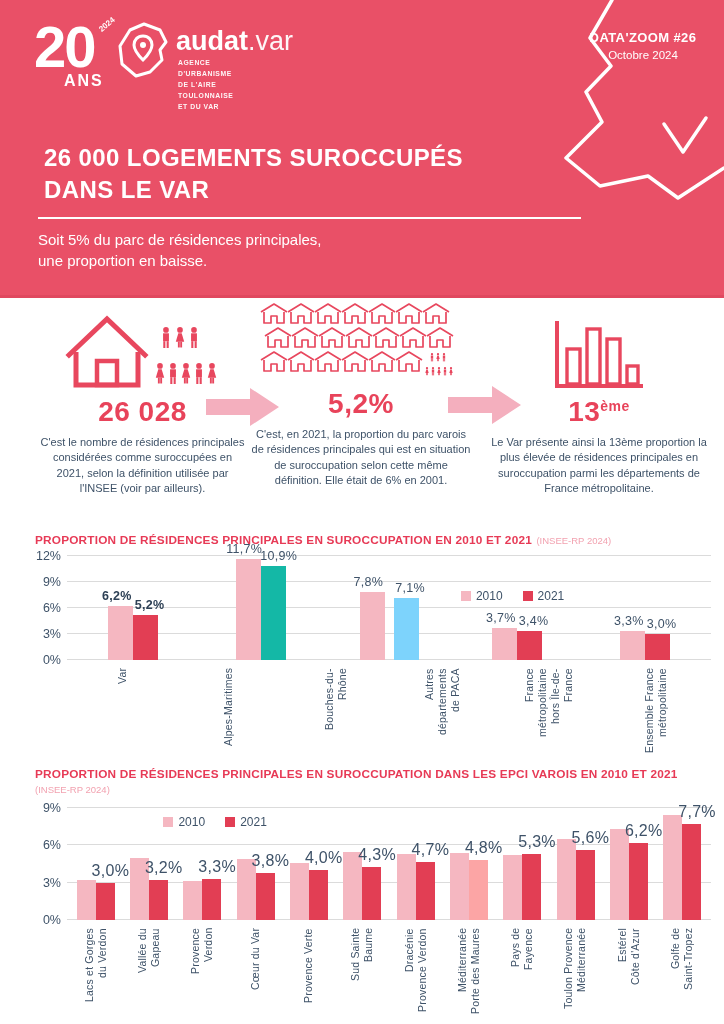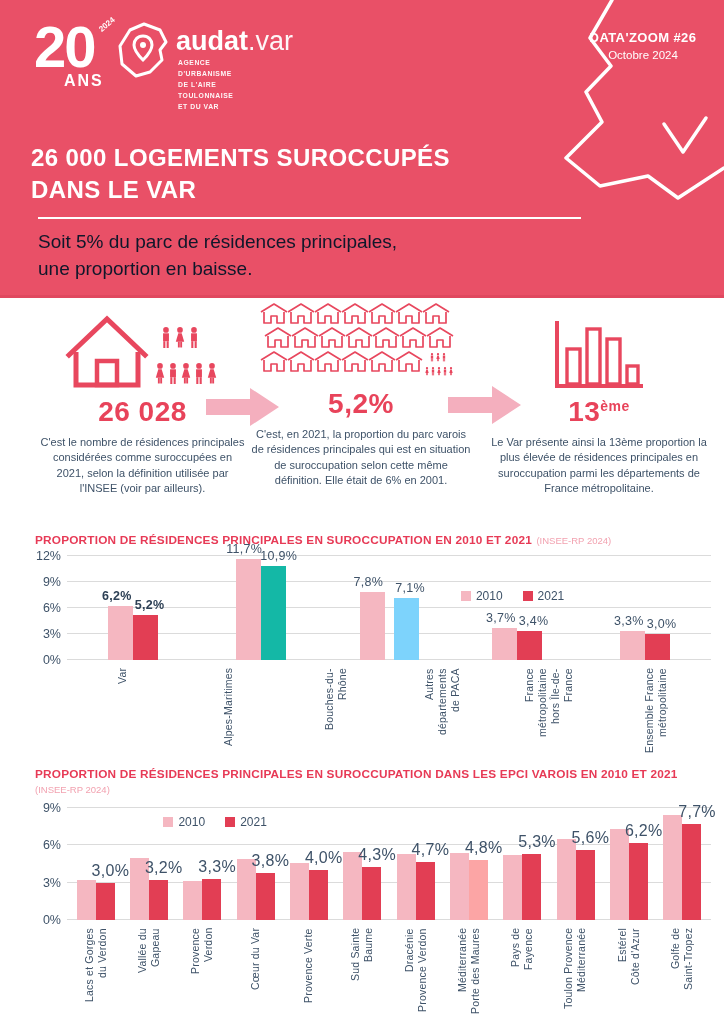--- a/index.html
+++ b/index.html
@@ -13,23 +13,23 @@
   .logoans{position:absolute;left:30px;top:54px;font-size:16px;font-weight:bold;letter-spacing:2px;}
   .logoyear{position:absolute;left:64px;top:2px;font-size:8px;font-weight:bold;transform:rotate(-40deg);}
   .logomap{position:absolute;left:80px;top:2px;}
   .brand{position:absolute;left:142px;top:10px;font-size:27px;color:#fff;line-height:1;}
   .brand .b1{font-weight:bold;}
   .brand .b2{font-weight:normal;opacity:.95;}
   .agency{position:absolute;left:144px;top:40px;font-size:6.8px;color:#fff;letter-spacing:.55px;line-height:1.6;font-weight:bold;opacity:.95;}
   .badge{position:absolute;right:16px;top:30px;width:130px;text-align:center;color:#fff;}
   .badge .bt{font-size:13px;font-weight:bold;letter-spacing:.4px;}
   .badge .bd{font-size:11.5px;margin-top:4px;}
-  .btitle{position:absolute;left:31px;top:142px;color:#fff;font-size:24px;font-weight:bold;letter-spacing:.4px;line-height:1.32;}
+  .btitle{position:absolute;left:44px;top:142px;color:#fff;font-size:24px;font-weight:bold;letter-spacing:.4px;line-height:1.32;}
   .bdivider{position:absolute;left:38px;top:217px;width:543px;height:2px;background:#fff;}
-  .bsub{position:absolute;left:38px;top:229px;color:#0f172a;font-size:19px;line-height:1.42;}
+  .bsub{position:absolute;left:38px;top:229px;color:#ffffff;font-size:15px;line-height:1.42;}
   
   .stats{position:absolute;left:0;top:295px;width:724px;height:235px;}
   .stat{position:absolute;text-align:center;}
   .stat .icon{height:84px;display:flex;align-items:flex-end;justify-content:center;}
   .stat .val{font-size:28px;font-weight:bold;color:#E8435A;margin-top:3px;letter-spacing:.5px;}
   .stat .val sup{font-size:14px;}
   .stat .desc{font-size:11px;color:#3E5268;line-height:1.4;margin-top:7px;}
   .stat1{left:40px;top:14px;width:205px;}
   .stat2{left:250px;top:6px;width:222px;}
   .stat3{left:480px;top:14px;width:238px;}

